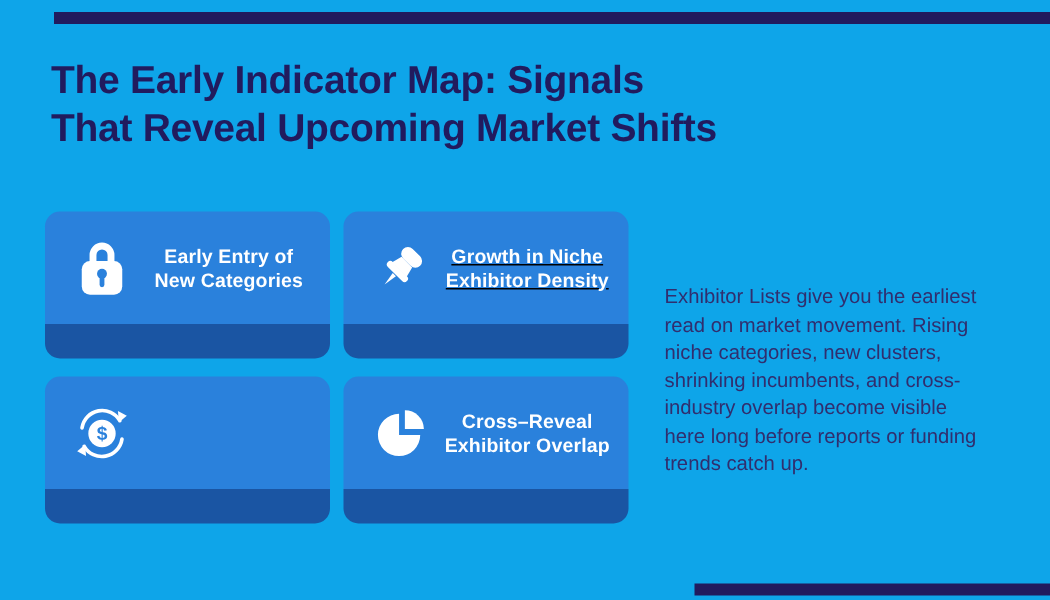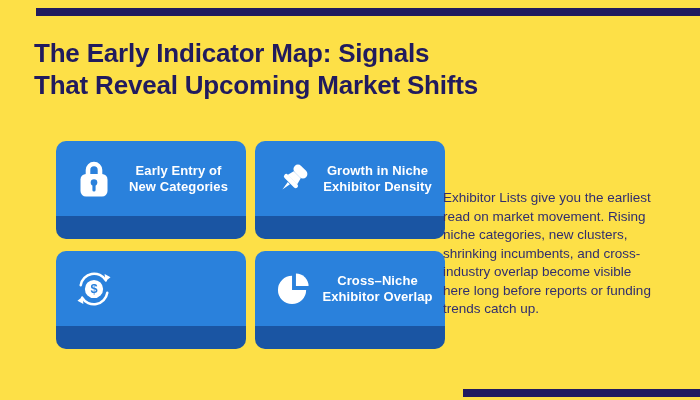--- a/index.html
+++ b/index.html
@@ -1,50 +1,50 @@
 <!DOCTYPE html>
 <html><head>
 <meta charset="utf-8">
 <style>
   html,body { margin:0; padding:0; background:#ffffff; }
   #canvas {
-    position:relative; width:700px; height:400px; background:#fde047;
+    position:relative; width:700px; height:400px; background:#0ea5e9;
     font-family:"Liberation Sans", sans-serif; overflow:hidden;
   }
   .accent-bar { position:absolute; background:#211b5e; height:8px; }
   #top-bar { left:36px; top:8px; width:664px; }
   #bottom-bar { left:463px; top:389px; width:237px; }
 
   #title {
     position:absolute; left:34px; top:37px;
     font-size:26px; line-height:32px; font-weight:bold;
     color:#211b5e; letter-spacing:-0.2px; white-space:pre-line;
   }
 
-  .card { position:absolute; width:190px; height:98px;margin-left:26px; }
+  .card { position:absolute; width:190px; height:98px; }
   .card-top {
     height:75px; background:#2a81dc;
     border-radius:10px 10px 0 0;
     display:flex; align-items:center;
   }
   .card-strip {
     height:23px; background:#1a55a3;
     border-radius:0 0 10px 10px;
   }
   .card-icon {
     width:38px; margin-left:19px; flex:0 0 auto;
     display:flex; align-items:center; justify-content:center;
   }
   .card-label {
     flex:1; text-align:center; padding:0 8px 0 6px;
     color:#ffffff; font-weight:bold; font-size:13px; line-height:16px;
     letter-spacing:0.1px; white-space:pre-line;
   }
   #card-1 { left:30px;  top:141px; }
-  #card-2 { left:229px; top:141px; }
+  #card-2 { left:229px; top:141px;text-decoration:underline; }
   #card-3 { left:30px;  top:251px; }
   #card-4 { left:229px; top:251px; }
 
   #description {
     position:absolute; left:443px; top:189px; width:260px;
     font-size:13.5px; line-height:18.5px; color:#312e6e;
     white-space:pre-line;
   }
 </style>
 </head>
@@ -110,21 +110,21 @@
   </div>
 
   <div id="card-4" class="card">
     <div class="card-top">
       <span class="card-icon">
         <svg width="35" height="35" viewBox="0 0 36 36" aria-hidden="true">
           <path d="M16.5 5 A14.5 14.5 0 1 0 31 19.5 L16.5 19.5 Z" fill="#ffffff"></path>
           <path d="M20.5 15.5 V2.5 A13 13 0 0 1 33.5 15.5 Z" fill="#ffffff"></path>
         </svg>
       </span>
-      <span class="card-label">Cross–Niche
+      <span class="card-label">Cross–Reveal
 Exhibitor Overlap</span>
     </div>
     <div class="card-strip"></div>
   </div>
 
   <p id="description" style="margin:0;">Exhibitor Lists give you the earliest
 read on market movement. Rising
 niche categories, new clusters,
 shrinking incumbents, and cross-
 industry overlap become visible

